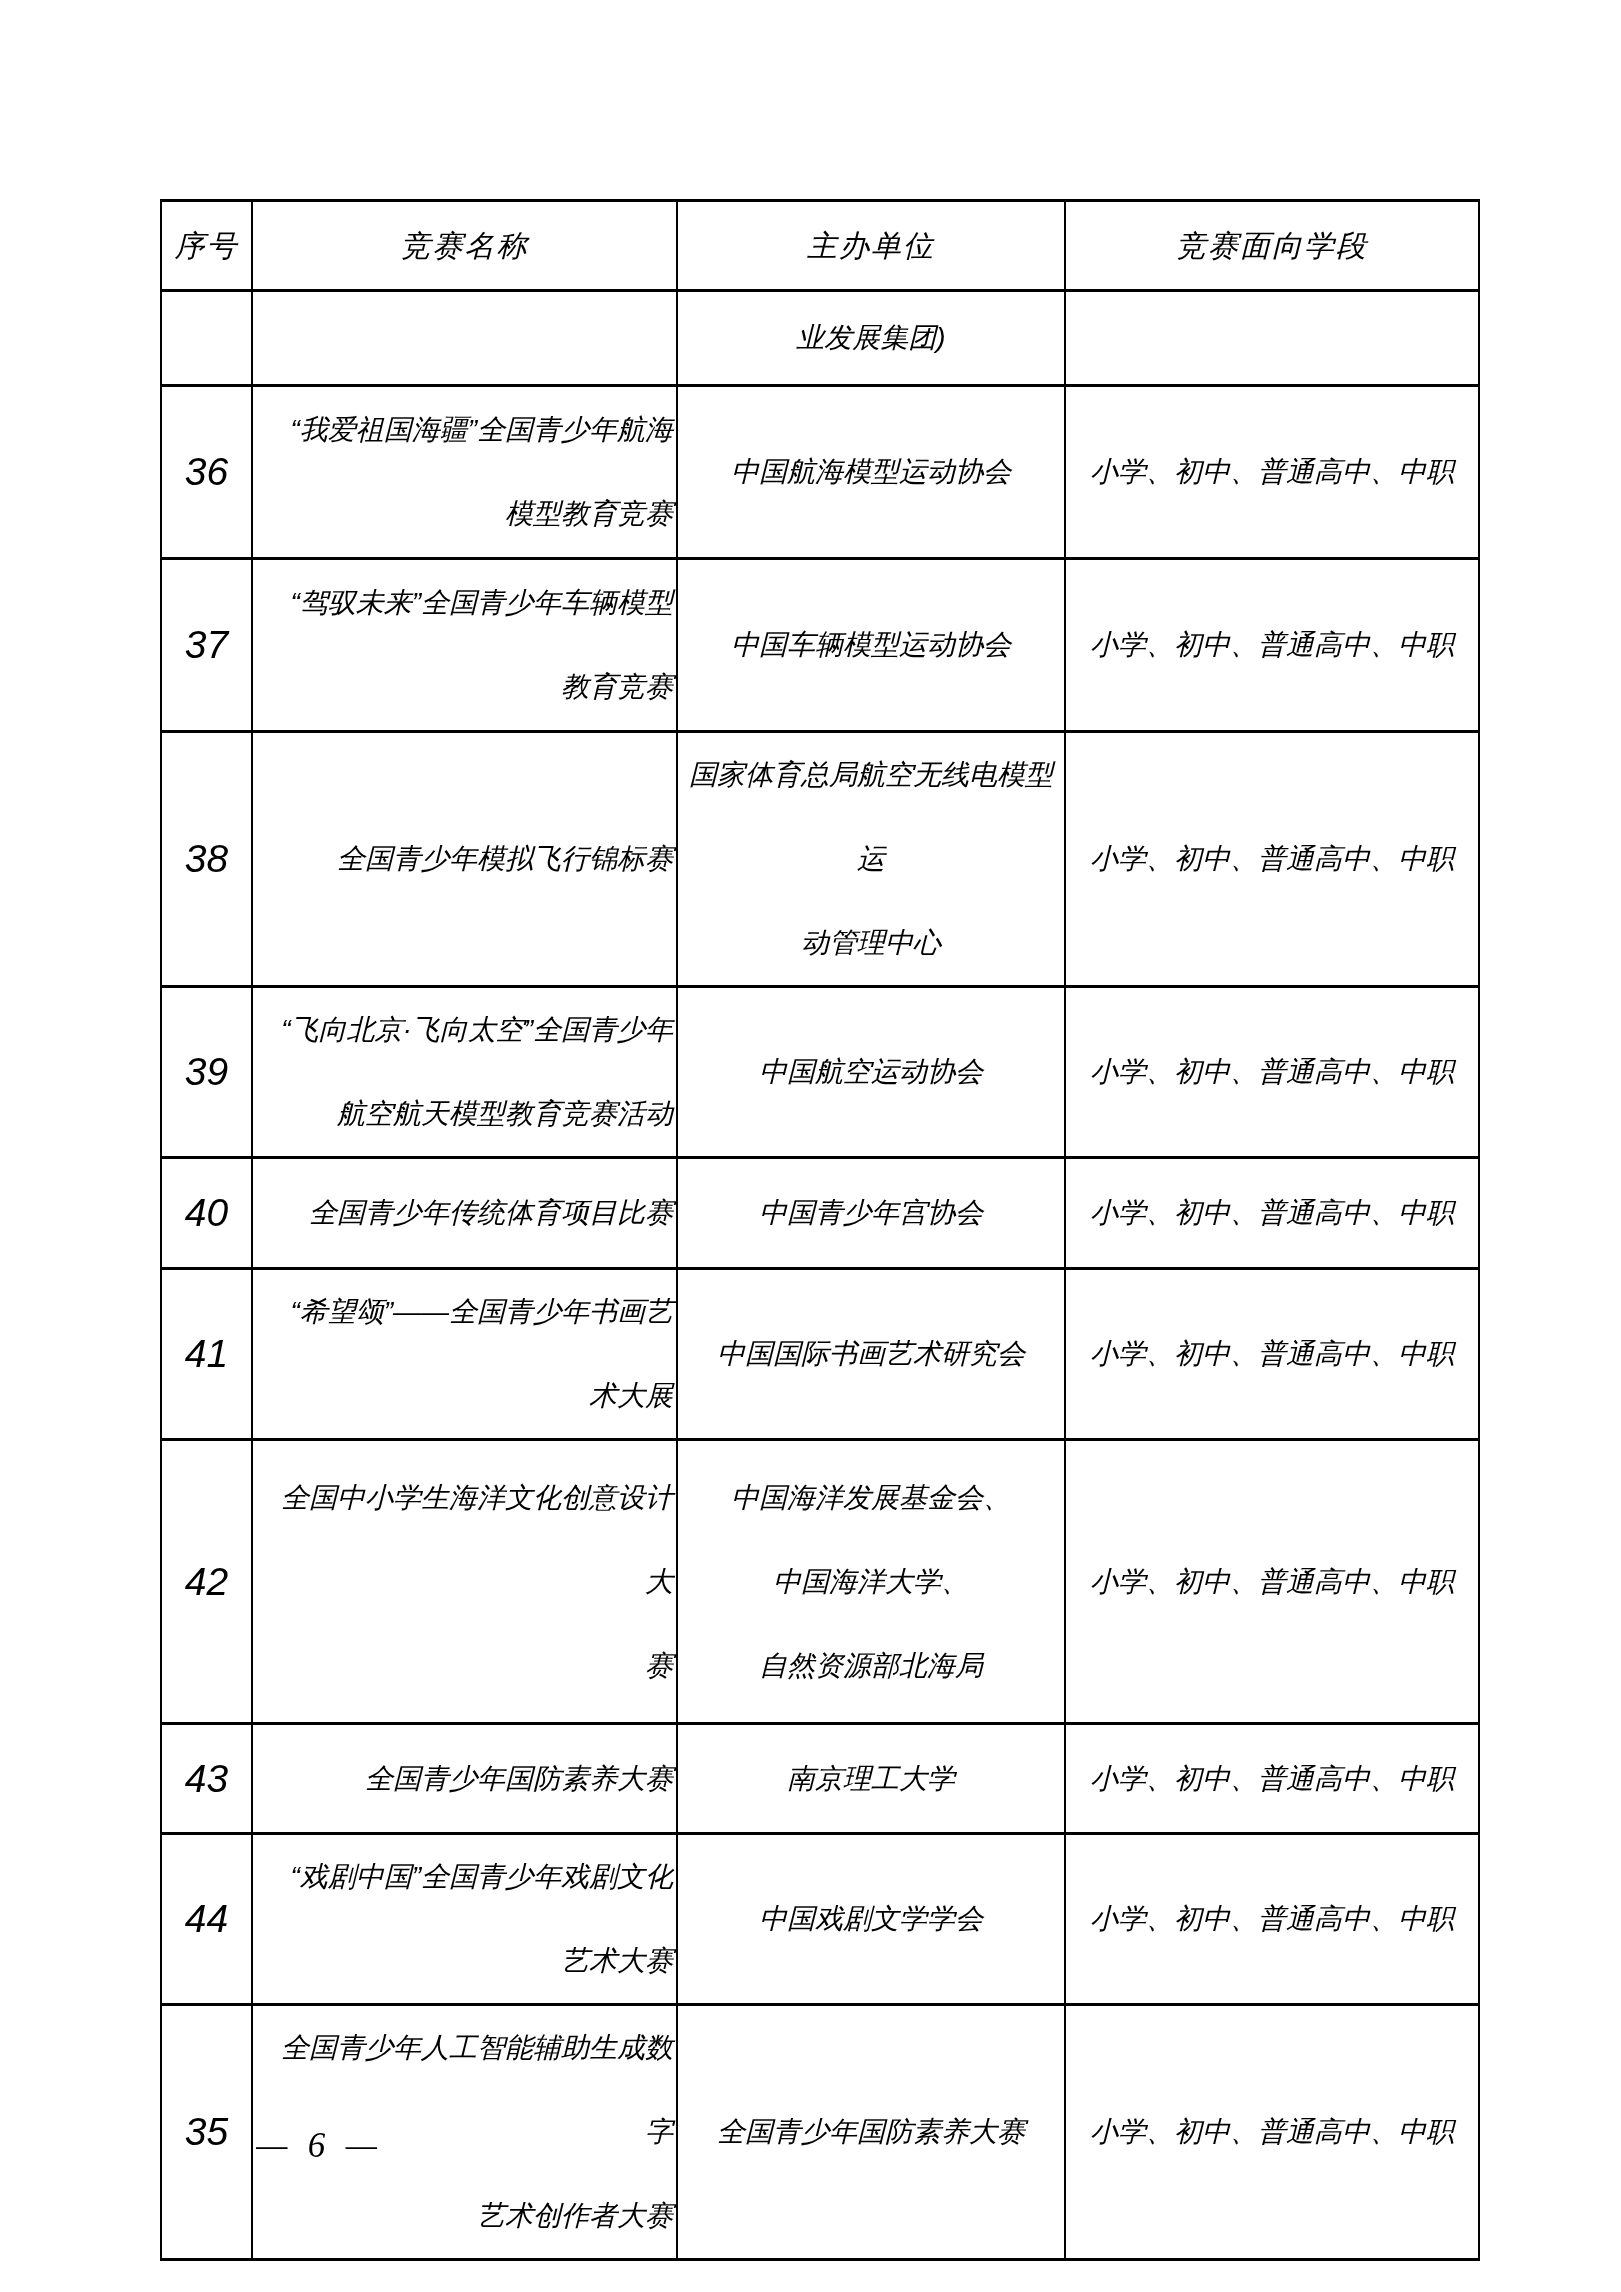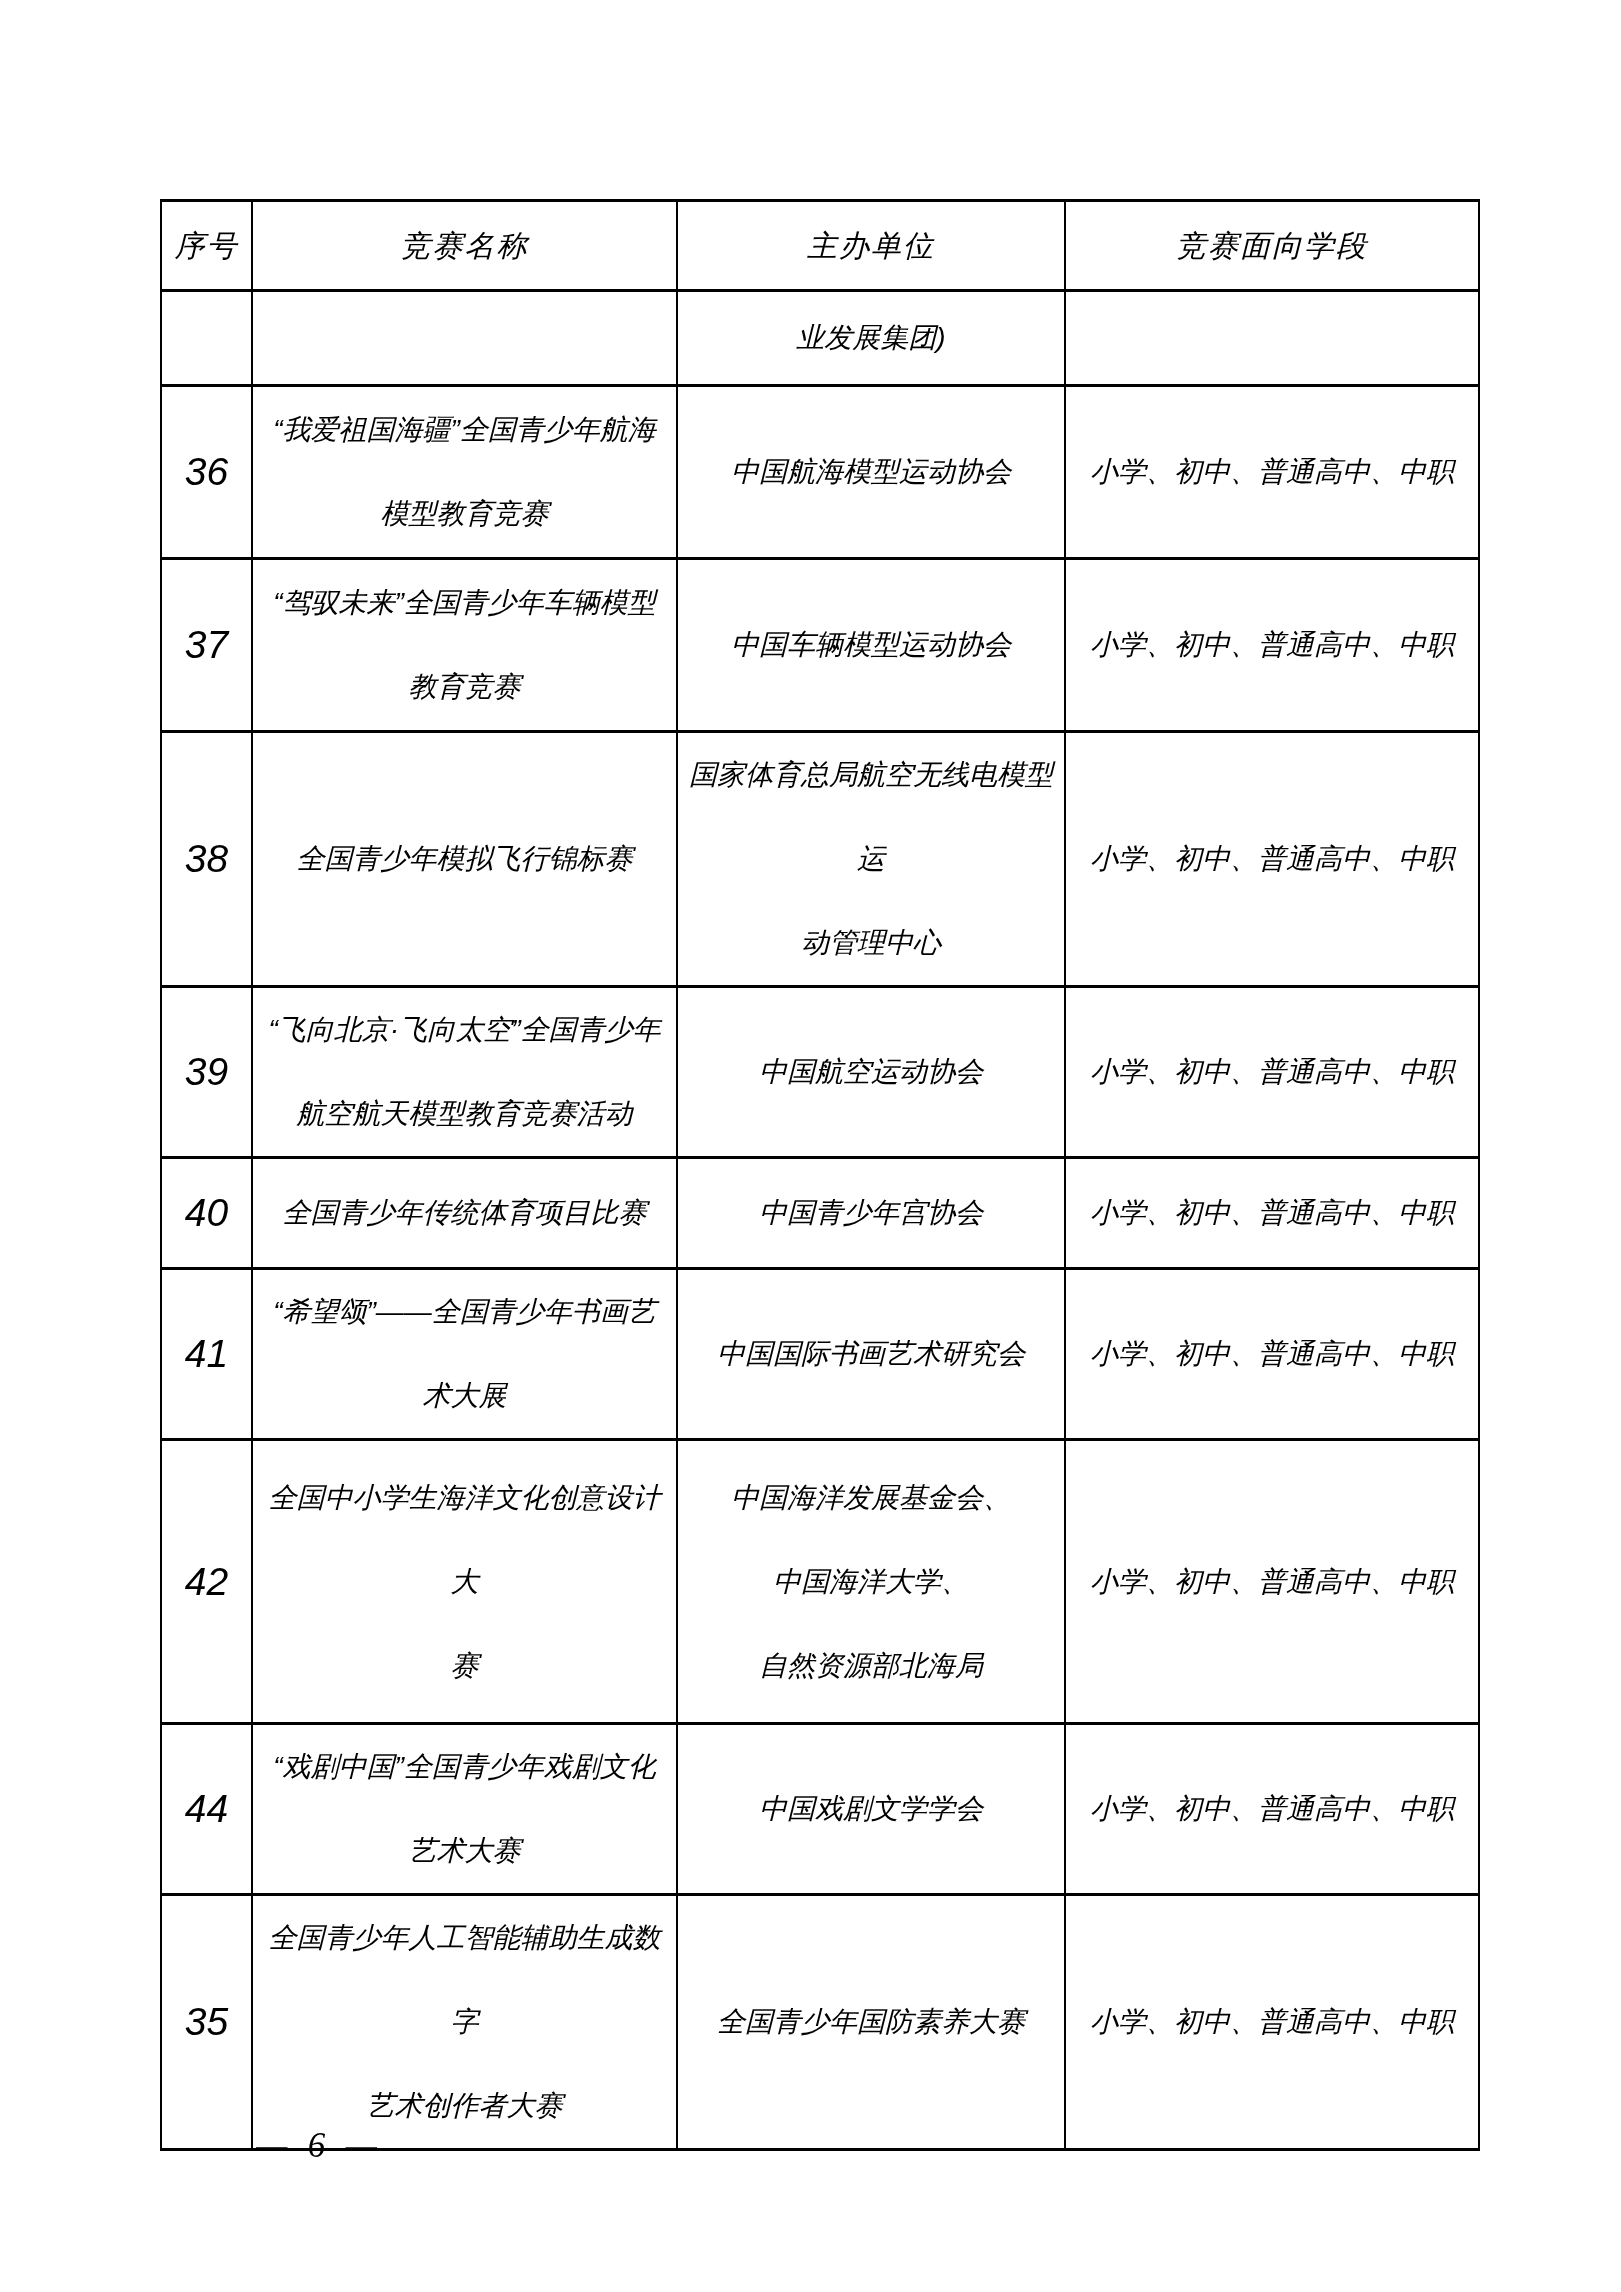--- a/index.html
+++ b/index.html
@@ -42,21 +42,21 @@
     font-size: 30px;
     text-align: center;
     line-height: 1.2;
     letter-spacing: 2px;
   }
   td.c-no {
     text-align: center;
     font-size: 39px;
   }
   td.c-name {
-    text-align: center;
+    text-align: right;
     font-size: 28px;
     line-height: 84px;
   }
   td.c-org, td.c-stage {
     text-align: center;
     font-size: 28px;
     line-height: 84px;
   }
   .footer {
     position: absolute;
@@ -148,20 +148,26 @@
     <tr style="height:284px">
       <td class="c-no">42</td>
       <td class="c-name">全国中小学生海洋文化创意设计大
 赛</td>
       <td class="c-org">中国海洋发展基金会、
 中国海洋大学、
 自然资源部北海局</td>
       <td class="c-stage">小学、初中、普通高中、中职</td>
     </tr>
 
+    <tr style="height:110px">
+      <td class="c-no">43</td>
+      <td class="c-name">全国青少年国防素养大赛</td>
+      <td class="c-org">南京理工大学</td>
+      <td class="c-stage">小学、初中、普通高中、中职</td>
+    </tr>
 
     <tr style="height:169px">
       <td class="c-no">44</td>
       <td class="c-name">“戏剧中国”全国青少年戏剧文化
 艺术大赛</td>
       <td class="c-org">中国戏剧文学学会</td>
       <td class="c-stage">小学、初中、普通高中、中职</td>
     </tr>
 
     <tr style="height:173px">

